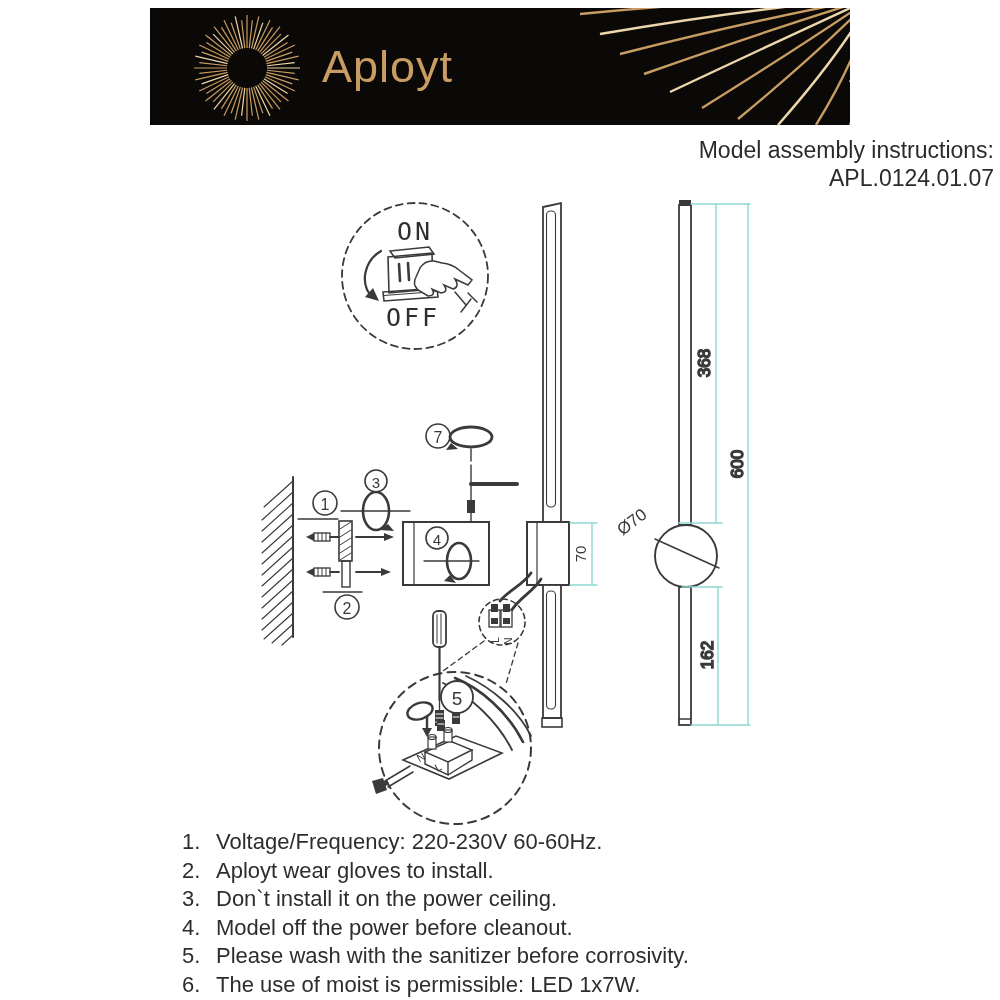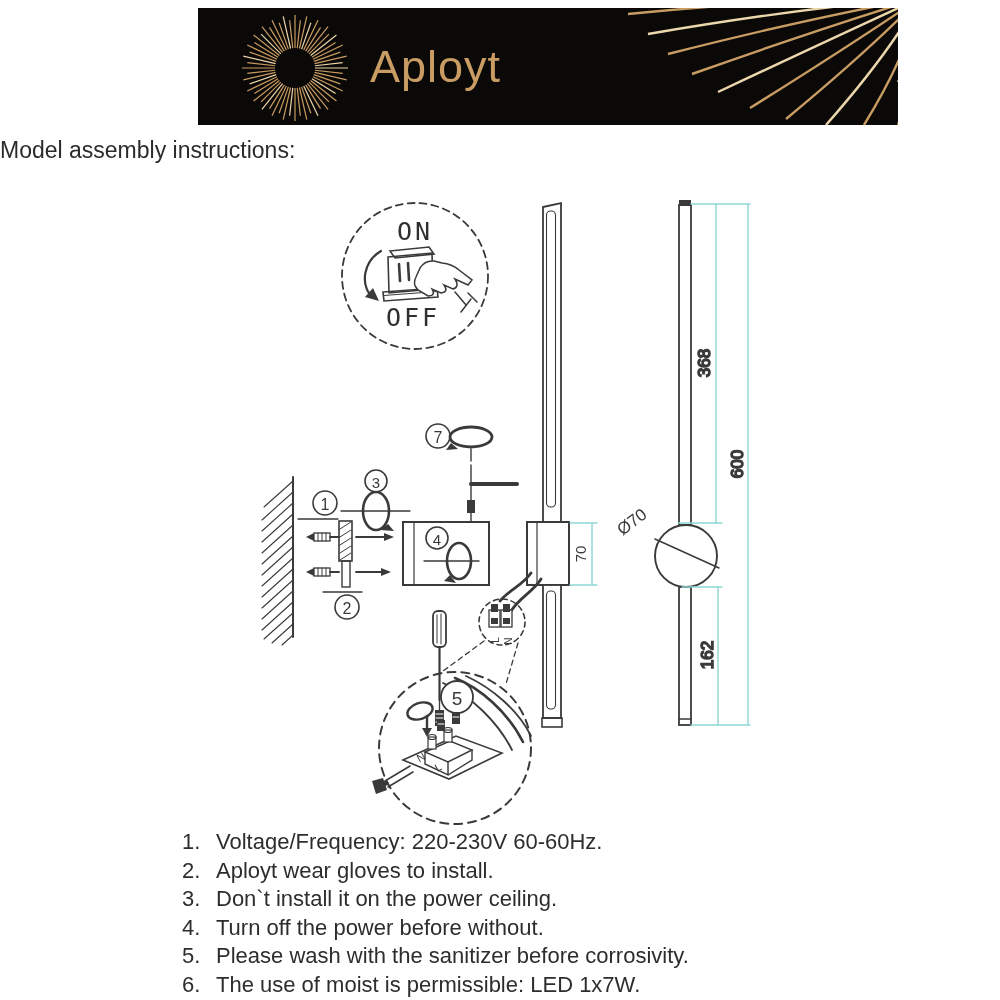--- a/index.html
+++ b/index.html
@@ -3,29 +3,29 @@
 <meta charset="utf-8">
 <style>
   html,body{margin:0;padding:0;}
   body{
     width:1000px;height:1000px;position:relative;background:#ffffff;
     font-family:"Liberation Sans",sans-serif;overflow:hidden;
   }
   
   .banner{
     position:absolute;left:150px;top:8px;width:700px;height:117px;
-    background:#0b0907;overflow:hidden;margin-left:48px;
+    background:#0b0907;overflow:hidden;
   }
   .banner svg{position:absolute;left:0;top:0;}
   .brand{
     position:absolute;left:172px;top:33px;font-size:45px;letter-spacing:1px;
     color:#c89c62;font-weight:400;
   }
   
-  .title-block{position:absolute;left:0;top:136px;width:964px;text-align:left;color:#2b2b2b;}
+  .title-block{position:absolute;left:0;top:136px;width:964px;text-align:right;color:#2b2b2b;padding-left:30px;}
   .title-line{font-size:23px;line-height:28px;font-weight:500;}
   
   .diagram{position:absolute;left:0;top:190px;width:1000px;height:650px;}
   
   .instructions{position:absolute;left:182px;top:831px;width:680px;color:#2d2d2d;}
   .inst-row{display:flex;font-size:22px;line-height:22px;margin-bottom:6.5px;}
   .inst-num{width:34px;flex:0 0 34px;}
   .inst-text{flex:1;}
   svg text{font-family:"Liberation Sans",sans-serif;}
   .techfont{font-family:"DejaVu Sans Mono",monospace;}
@@ -105,20 +105,21 @@
         <path d="M 722 -10 Q 710 45.5 666 117" fill="none" stroke="#c89c62" stroke-width="2.4"></path>
         <path d="M 722 -10 Q 727 45.5 700 117" fill="none" stroke="#c89c62" stroke-width="2.4"></path>
         <path d="M 722 -10 Q 727 24 700 74" fill="none" stroke="#ecd6ac" stroke-width="2.4"></path>
       </g>
   </svg>
   <span class="brand">Aployt</span>
 </div>
 
 <div class="title-block">
   <div class="title-line">Model assembly instructions:</div>
+  <div class="title-line">APL.0124.01.07</div>
 </div>
 
 <svg class="diagram" viewBox="0 190 1000 650">
   <g stroke="#3a3a3a" fill="none" stroke-width="1.6" stroke-linecap="round">
 
     <g>
       <circle cx="415" cy="276" r="73" stroke-dasharray="7 5" stroke-width="1.8"></circle>
       <text class="techfont" x="415" y="240" text-anchor="middle" font-size="25" letter-spacing="3" fill="#2f2f2f" stroke="none">ON</text>
       <text class="techfont" x="413" y="326" text-anchor="middle" font-size="25" letter-spacing="3" fill="#2f2f2f" stroke="none">OFF</text>
 
@@ -322,21 +323,21 @@
   <div class="inst-row">
     <span class="inst-num">2.</span>
     <span class="inst-text">Aployt wear gloves to install.</span>
   </div>
   <div class="inst-row">
     <span class="inst-num">3.</span>
     <span class="inst-text">Don`t install it on the power ceiling.</span>
   </div>
   <div class="inst-row">
     <span class="inst-num">4.</span>
-    <span class="inst-text">Turn off the power before without.</span>
+    <span class="inst-text">Model off the power before cleanout.</span>
   </div>
   <div class="inst-row">
     <span class="inst-num">5.</span>
     <span class="inst-text">Please wash with the sanitizer before corrosivity.</span>
   </div>
   <div class="inst-row">
     <span class="inst-num">6.</span>
     <span class="inst-text">The use of moist is permissible: LED 1x7W.</span>
   </div>
 </div>

